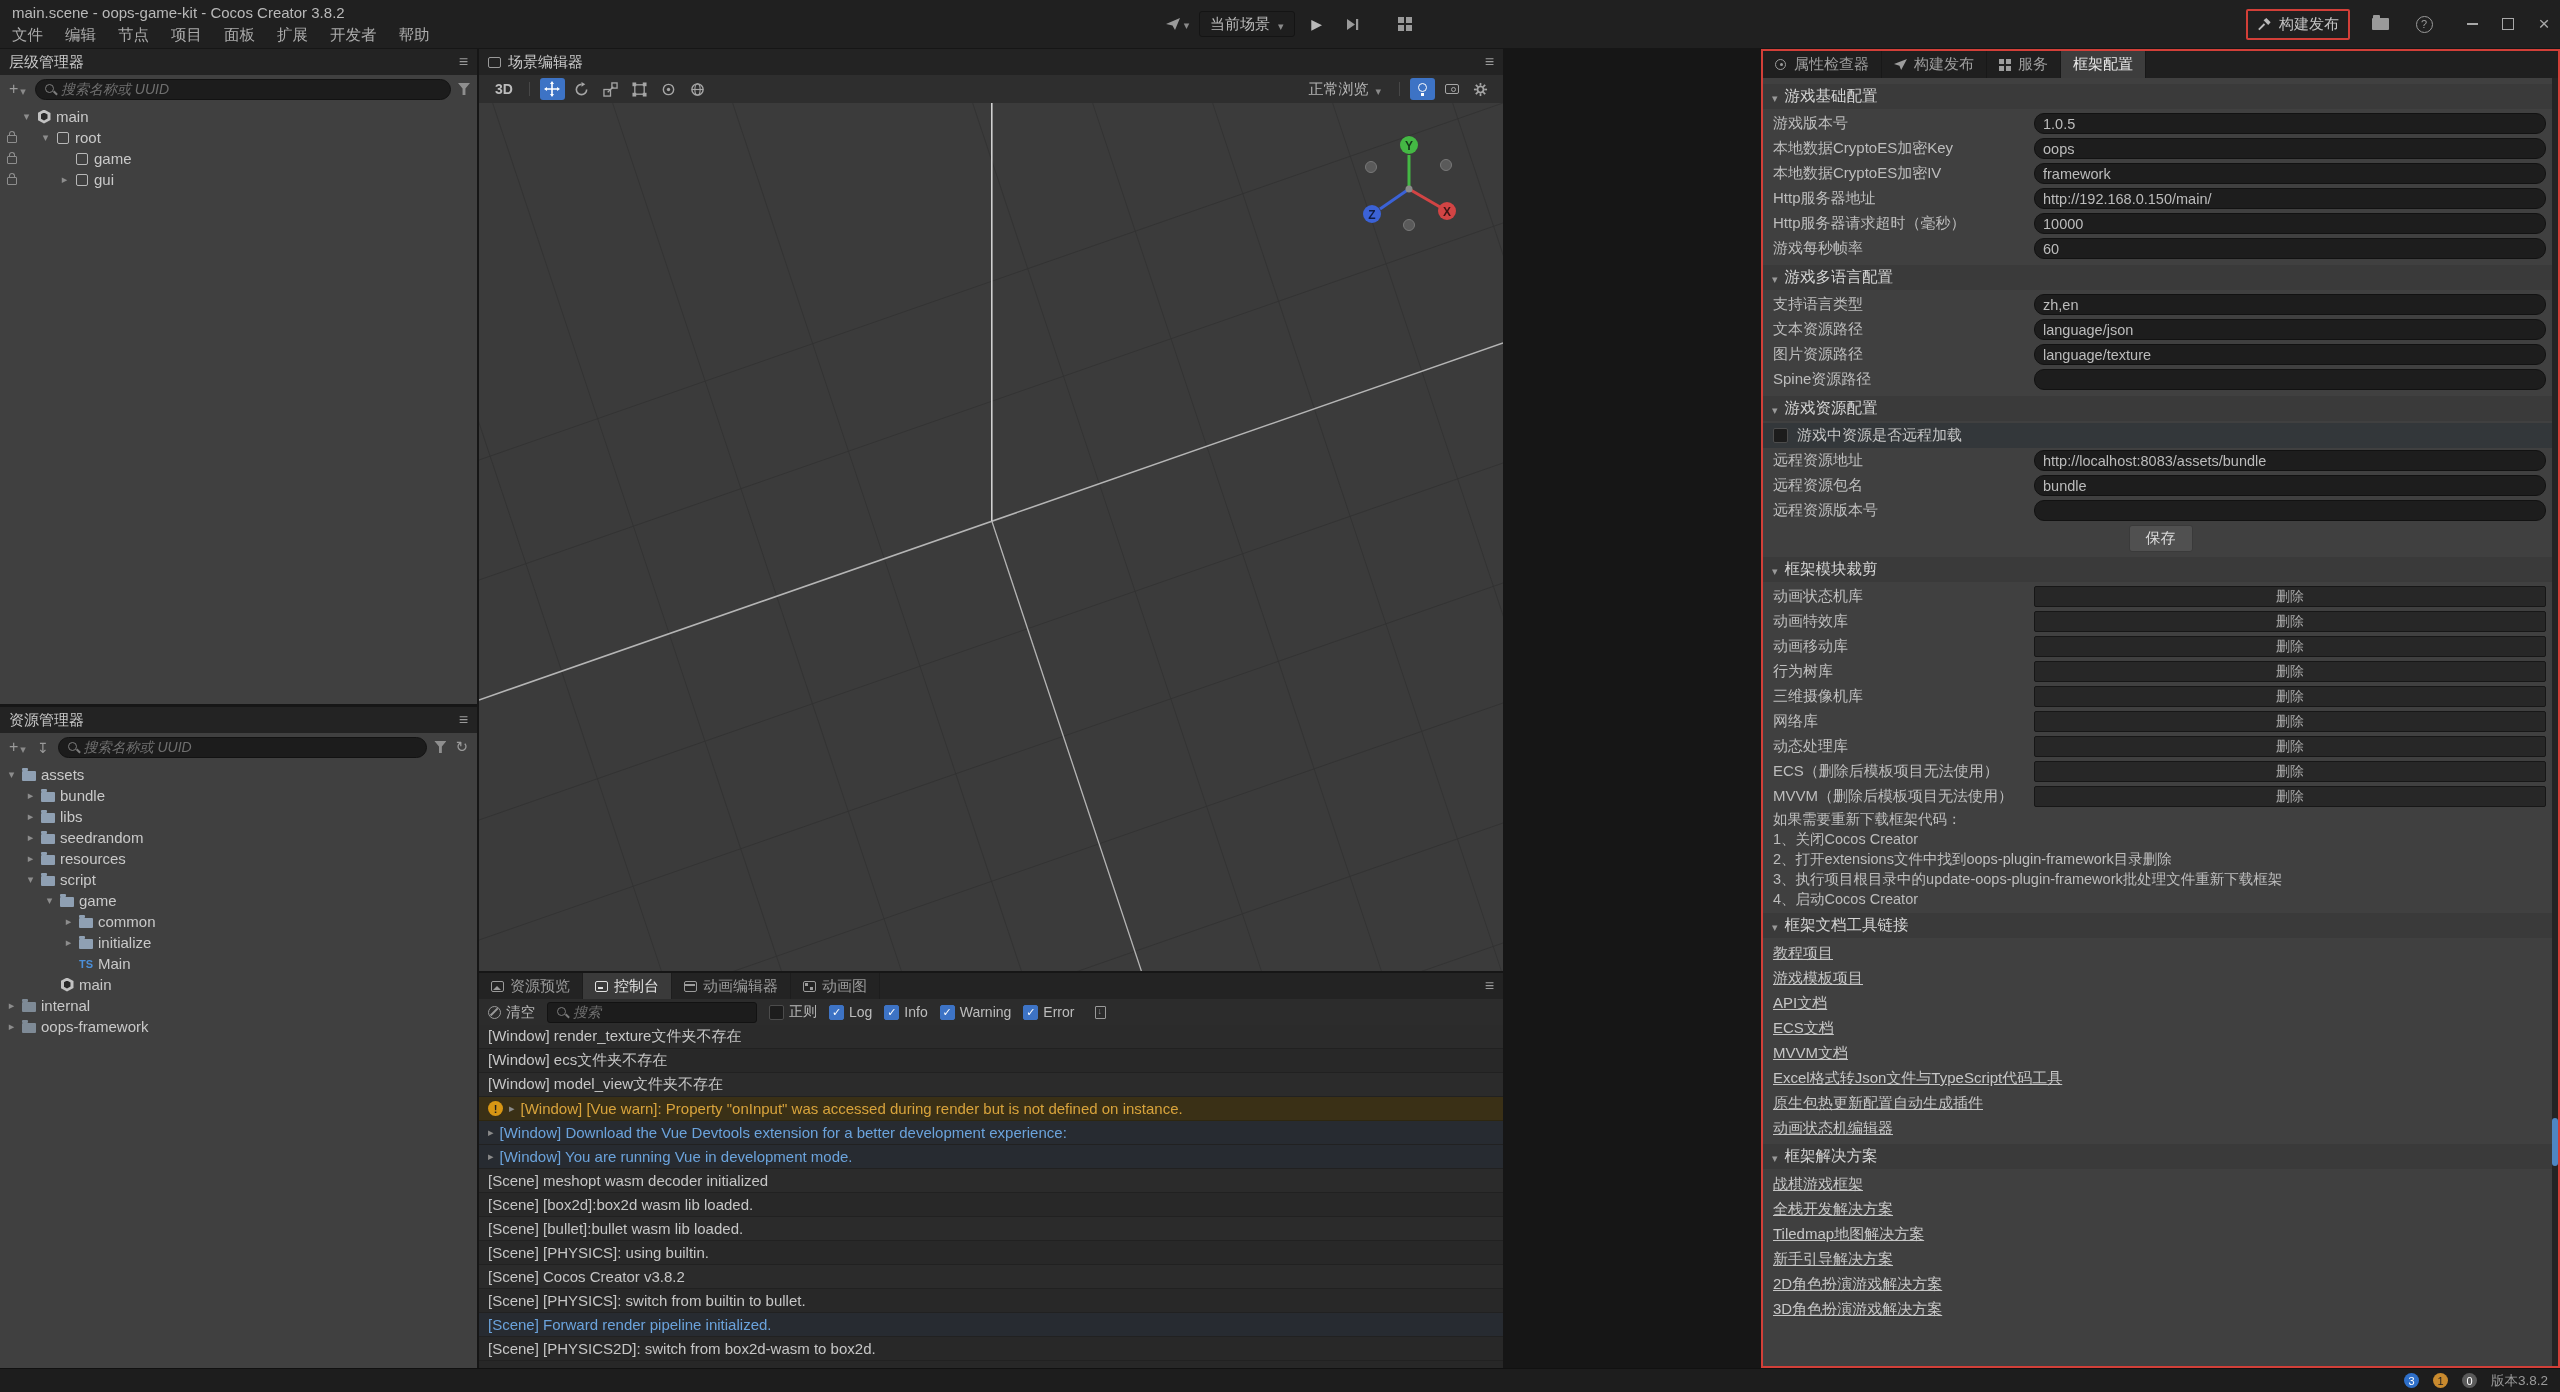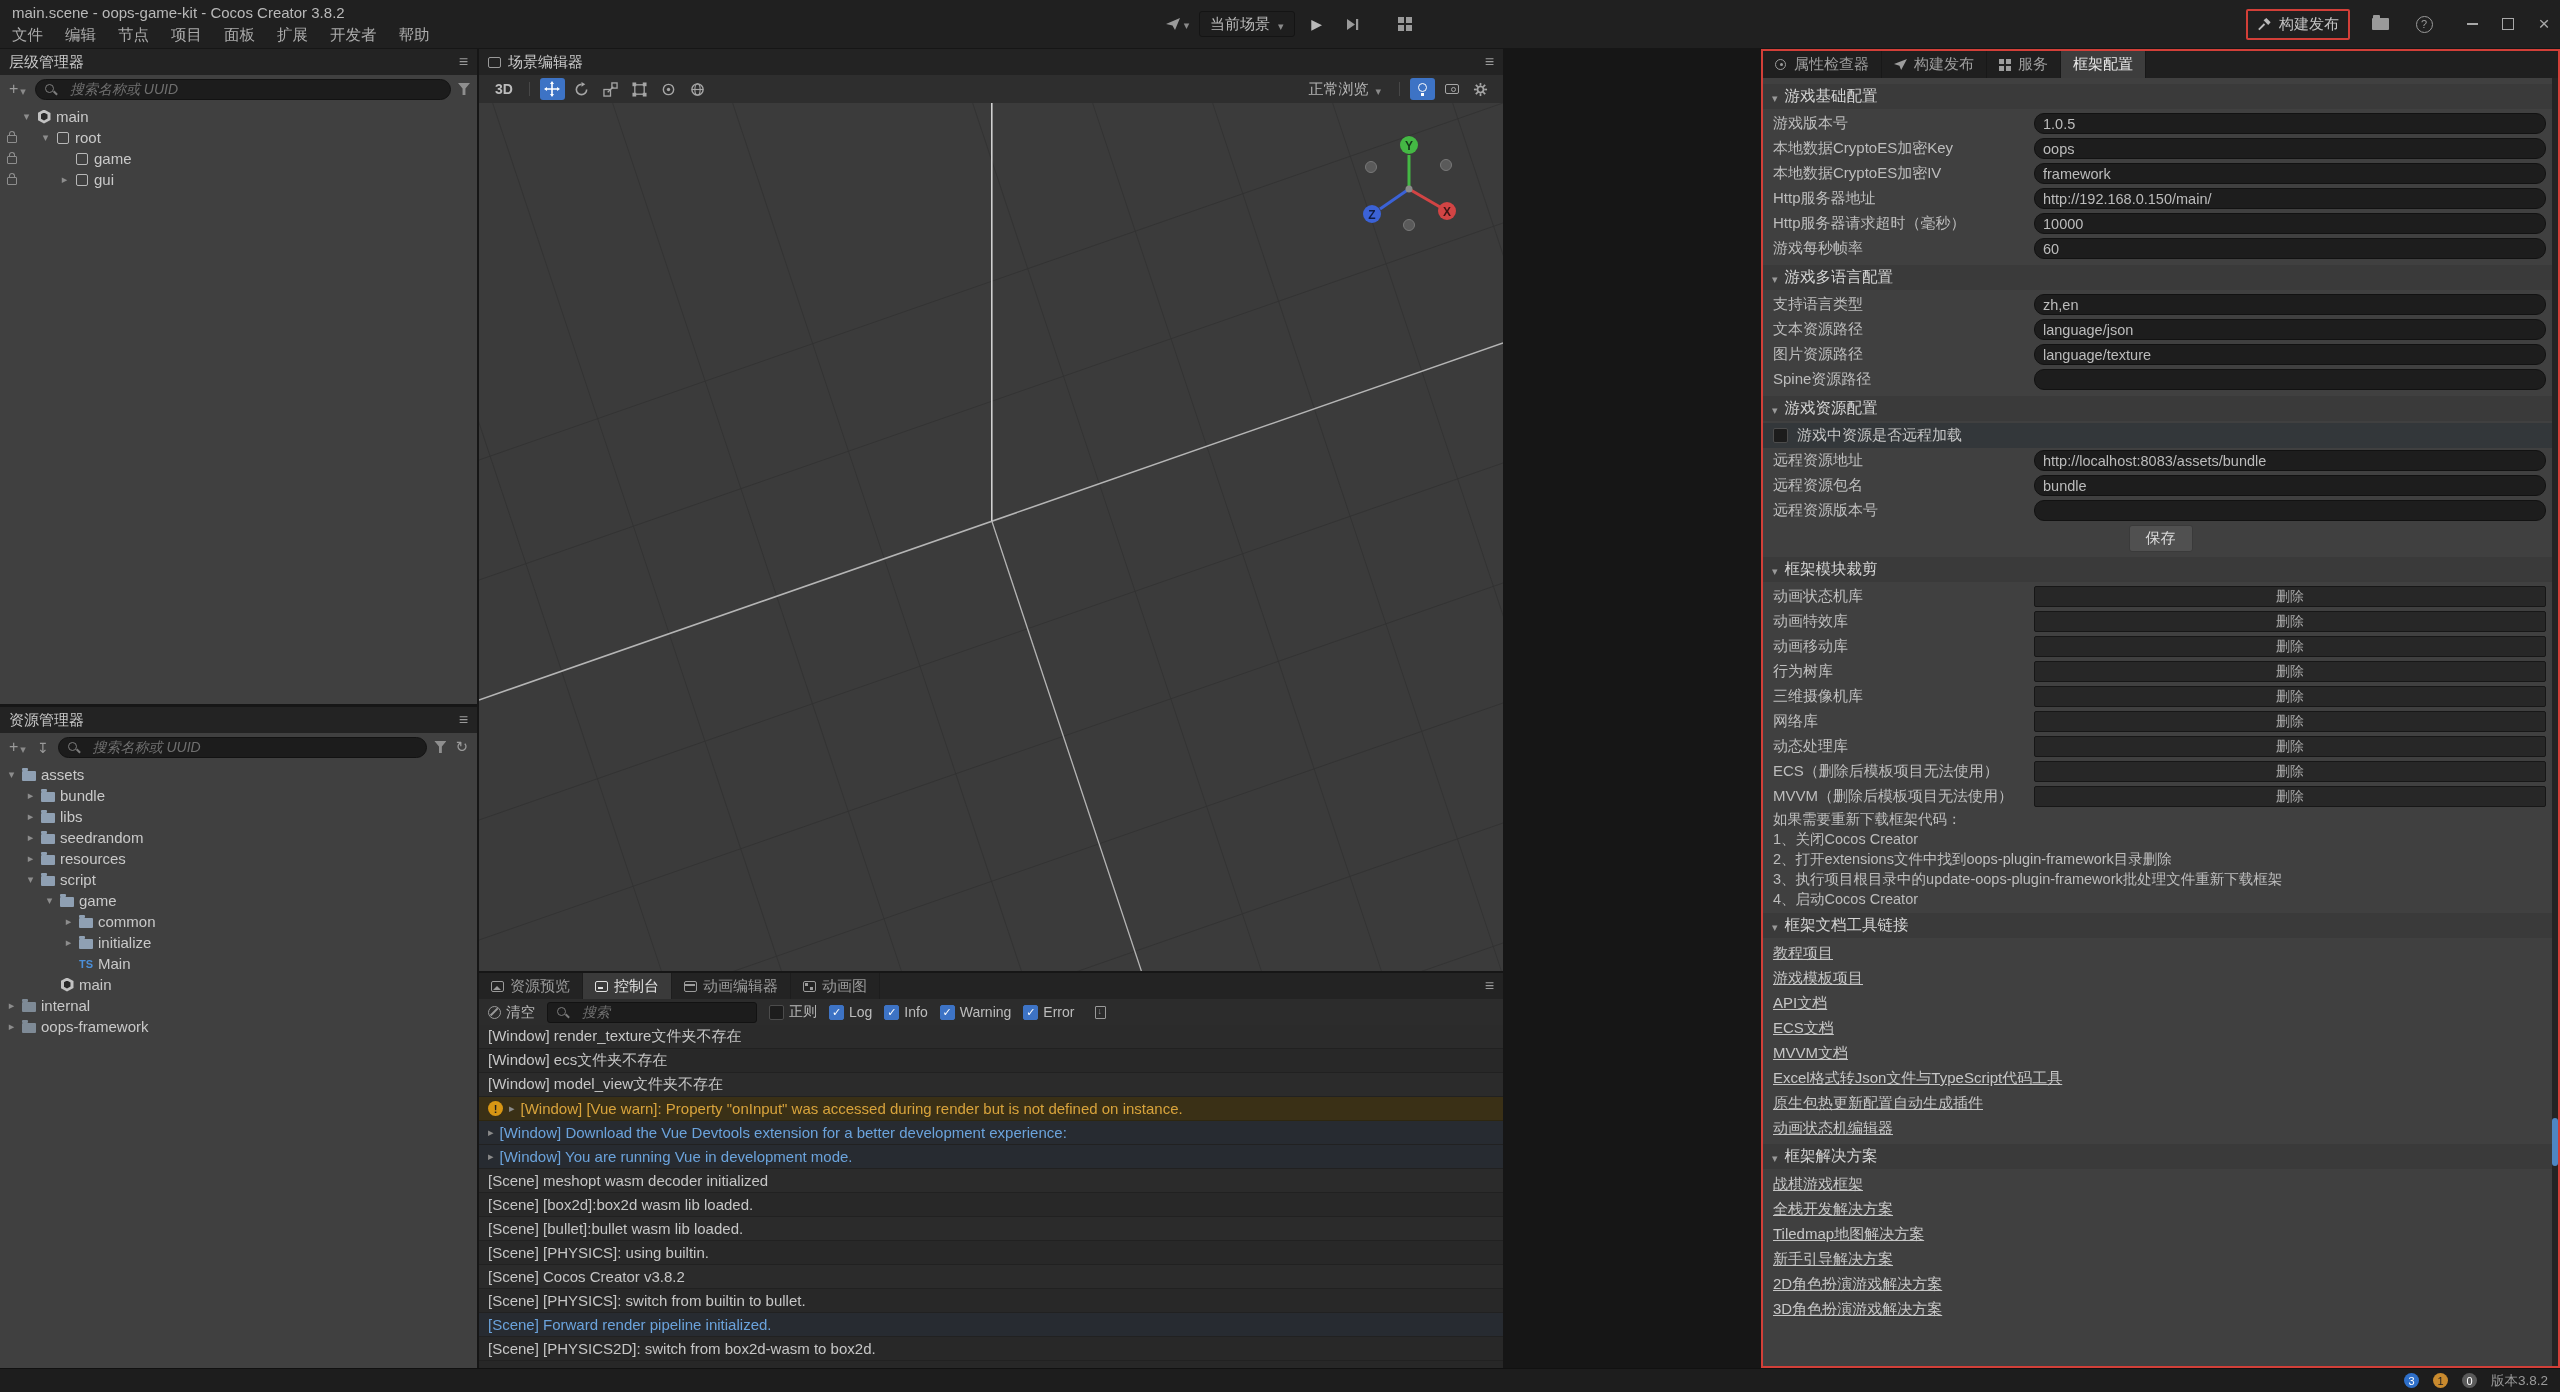--- a/index.html
+++ b/index.html
@@ -39,21 +39,21 @@
   .panel-header .menu-ico { margin-left:auto; }
   .toolrow { height:28px; display:flex; align-items:center; padding:0 7px; gap:7px; flex:none; }
   .mini-btn { display:flex; align-items:center; gap:2px; color:#9a9a9a; font-size:15px; padding:0 2px; }
   .plus-ico::before { content:"+"; font-size:16px; color:#9a9a9a; }
   .import-ico::before { content:"↧"; font-size:14px; color:#9a9a9a; }
   .refresh-ico::before { content:"↻"; font-size:15px; color:#9a9a9a; }
   .funnel { width:12px; height:12px; background:#8f8f8f; clip-path:polygon(0 0,100% 0,62% 45%,62% 100%,38% 100%,38% 45%); }
   .mag { position:relative; width:13px; height:13px; flex:none; }
   .mag::before { content:""; position:absolute; left:1px; top:1px; width:7px; height:7px; border:1.5px solid #7c7c7c; border-radius:50%; }
   .mag::after { content:""; position:absolute; left:9px; top:9px; width:5px; height:1.6px; background:#7c7c7c; transform:rotate(45deg); }
-  .search { flex:1; height:21px; background:#1c1c1c; border:1px solid #121212; border-radius:11px; display:flex; align-items:center; padding:0 8px; gap:13px; }
+  .search { flex:1; height:21px; background:#1c1c1c; border:1px solid #121212; border-radius:11px; display:flex; align-items:center; padding:0 8px; gap:4px; }
   .search input { flex:1; min-width:0; background:transparent; border:none; color:#cfcfcf; font-size:14px; }
   .search input::placeholder { color:#6f6f6f; font-style:italic; }
 
   
   .left-col { position:absolute; left:0; top:49px; width:477px; bottom:24px; }
   .panel { position:absolute; left:0; right:0; background:#404040; display:flex; flex-direction:column; }
   .hierarchy { top:0; height:655px; }
   .assets { top:658px; bottom:0; }
   .tree { flex:1; overflow:hidden; padding-top:3px; }
   .tree-row { height:21px; display:flex; align-items:center; font-size:15px; color:#c9c9c9; padding-left:4px; }

